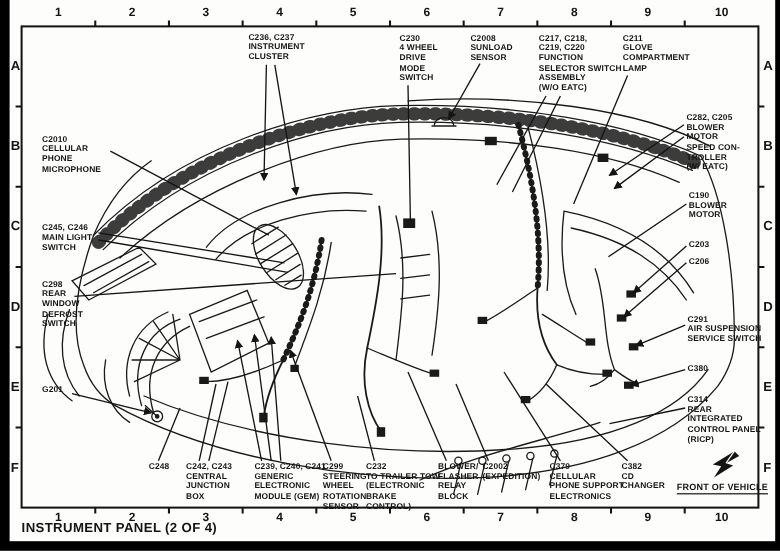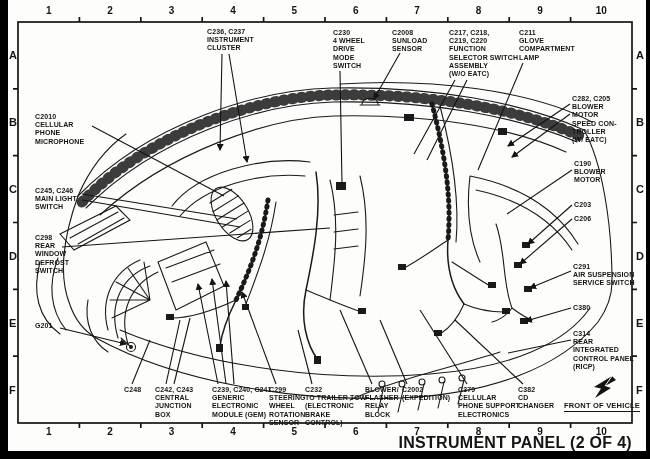--- a/index.html
+++ b/index.html
@@ -16,21 +16,21 @@
   .grid-row{position:absolute;left:18px;width:614px;display:flex;z-index:4;}
   .grid-row span{flex:1;text-align:center;font-size:10px;font-weight:bold;color:#141414;}
   .grid-col{position:absolute;top:22px;height:401px;display:flex;flex-direction:column;z-index:4;}
   .grid-col span{flex:1;display:flex;align-items:center;font-size:11px;font-weight:bold;color:#141414;}
   #row-top{top:5px;}
   #row-bottom{top:426px;}
   #col-left{left:9px;}
   #col-right{left:636px;}
   #fov{position:absolute;left:556px;top:374px;width:92px;display:flex;flex-direction:column;align-items:center;z-index:5;}
   #fov .lbl{font-size:7.5px;font-weight:bold;color:#141414;border-bottom:1.4px solid #141414;padding-bottom:1px;letter-spacing:.2px;text-align:right;}
-  #title{position:absolute;left:18px;top:434px;width:614px;text-align:right;font-size:16px;font-weight:bold;letter-spacing:.3px;color:#141414;z-index:5;}
+  #title{position:absolute;left:18px;top:434px;width:614px;text-align:left;font-size:11px;font-weight:bold;letter-spacing:.3px;color:#141414;z-index:5;}
 </style>
 </head>
 <body>
 
 <div id="paper"></div>
 
 <div class="grid-row" id="row-top">
   <span>1</span>
   <span>2</span>
   <span>3</span>

